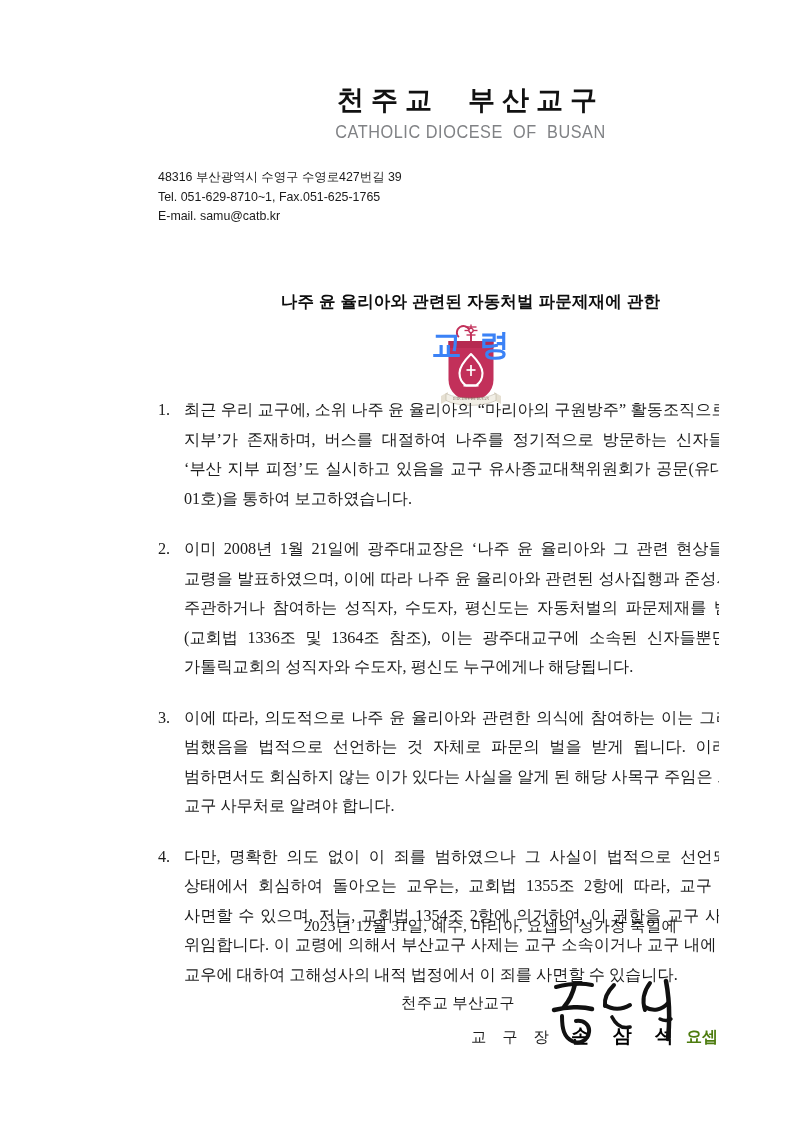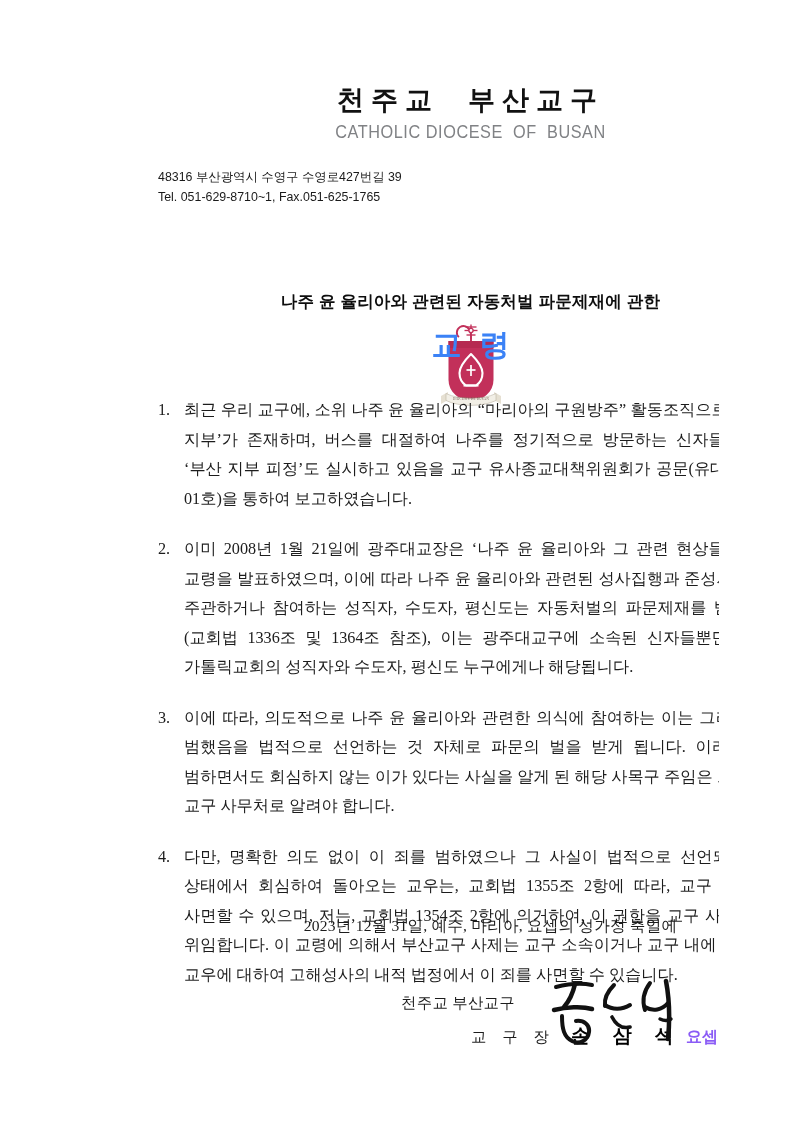--- a/index.html
+++ b/index.html
@@ -201,21 +201,21 @@
     color: #000000;
     white-space: nowrap;
   }
 
   .sig-baptismal {
     position: absolute;
     left: 612px;
     top: 42px;
     font-size: 16px;
     font-weight: bold;
-    color: #8b5cf6;
+    color: #4d7c0f;
     white-space: nowrap;
   }
 
   .sig-suffix {
     position: absolute;
     left: 660px;
     top: 44px;
     font-size: 14.6px;
     letter-spacing: 2px;
     color: #1c1c1c;
@@ -239,20 +239,21 @@
   <div class="letterhead">
     <div class="lh-title-ko">천주교  부산교구</div>
     <div class="lh-title-en">CATHOLIC DIOCESE  OF  BUSAN</div>
   </div>
 
   <div class="address-row">
 
     <div class="addr addr-left">
       <div class="addr-line">48316 부산광역시 수영구 수영로427번길 39</div>
       <div class="addr-line">Tel. 051-629-8710~1,  Fax.051-625-1765</div>
+      <div class="addr-line">E-mail. samu@catb.kr</div>
     </div>
 
 
     <div class="emblem">
       <svg viewBox="0 0 72 95" width="72" height="95" aria-hidden="true">
 
         <path d="M36 34 L36 18 C36 10 30 6 25 9 C21 11.5 21 17 24 19" fill="none" stroke="#C2305A" stroke-width="1.9"></path>
 
         <g stroke="#C2305A" stroke-width="1.35" fill="none">
           <line x1="36" y1="6.5" x2="36" y2="21"></line>

